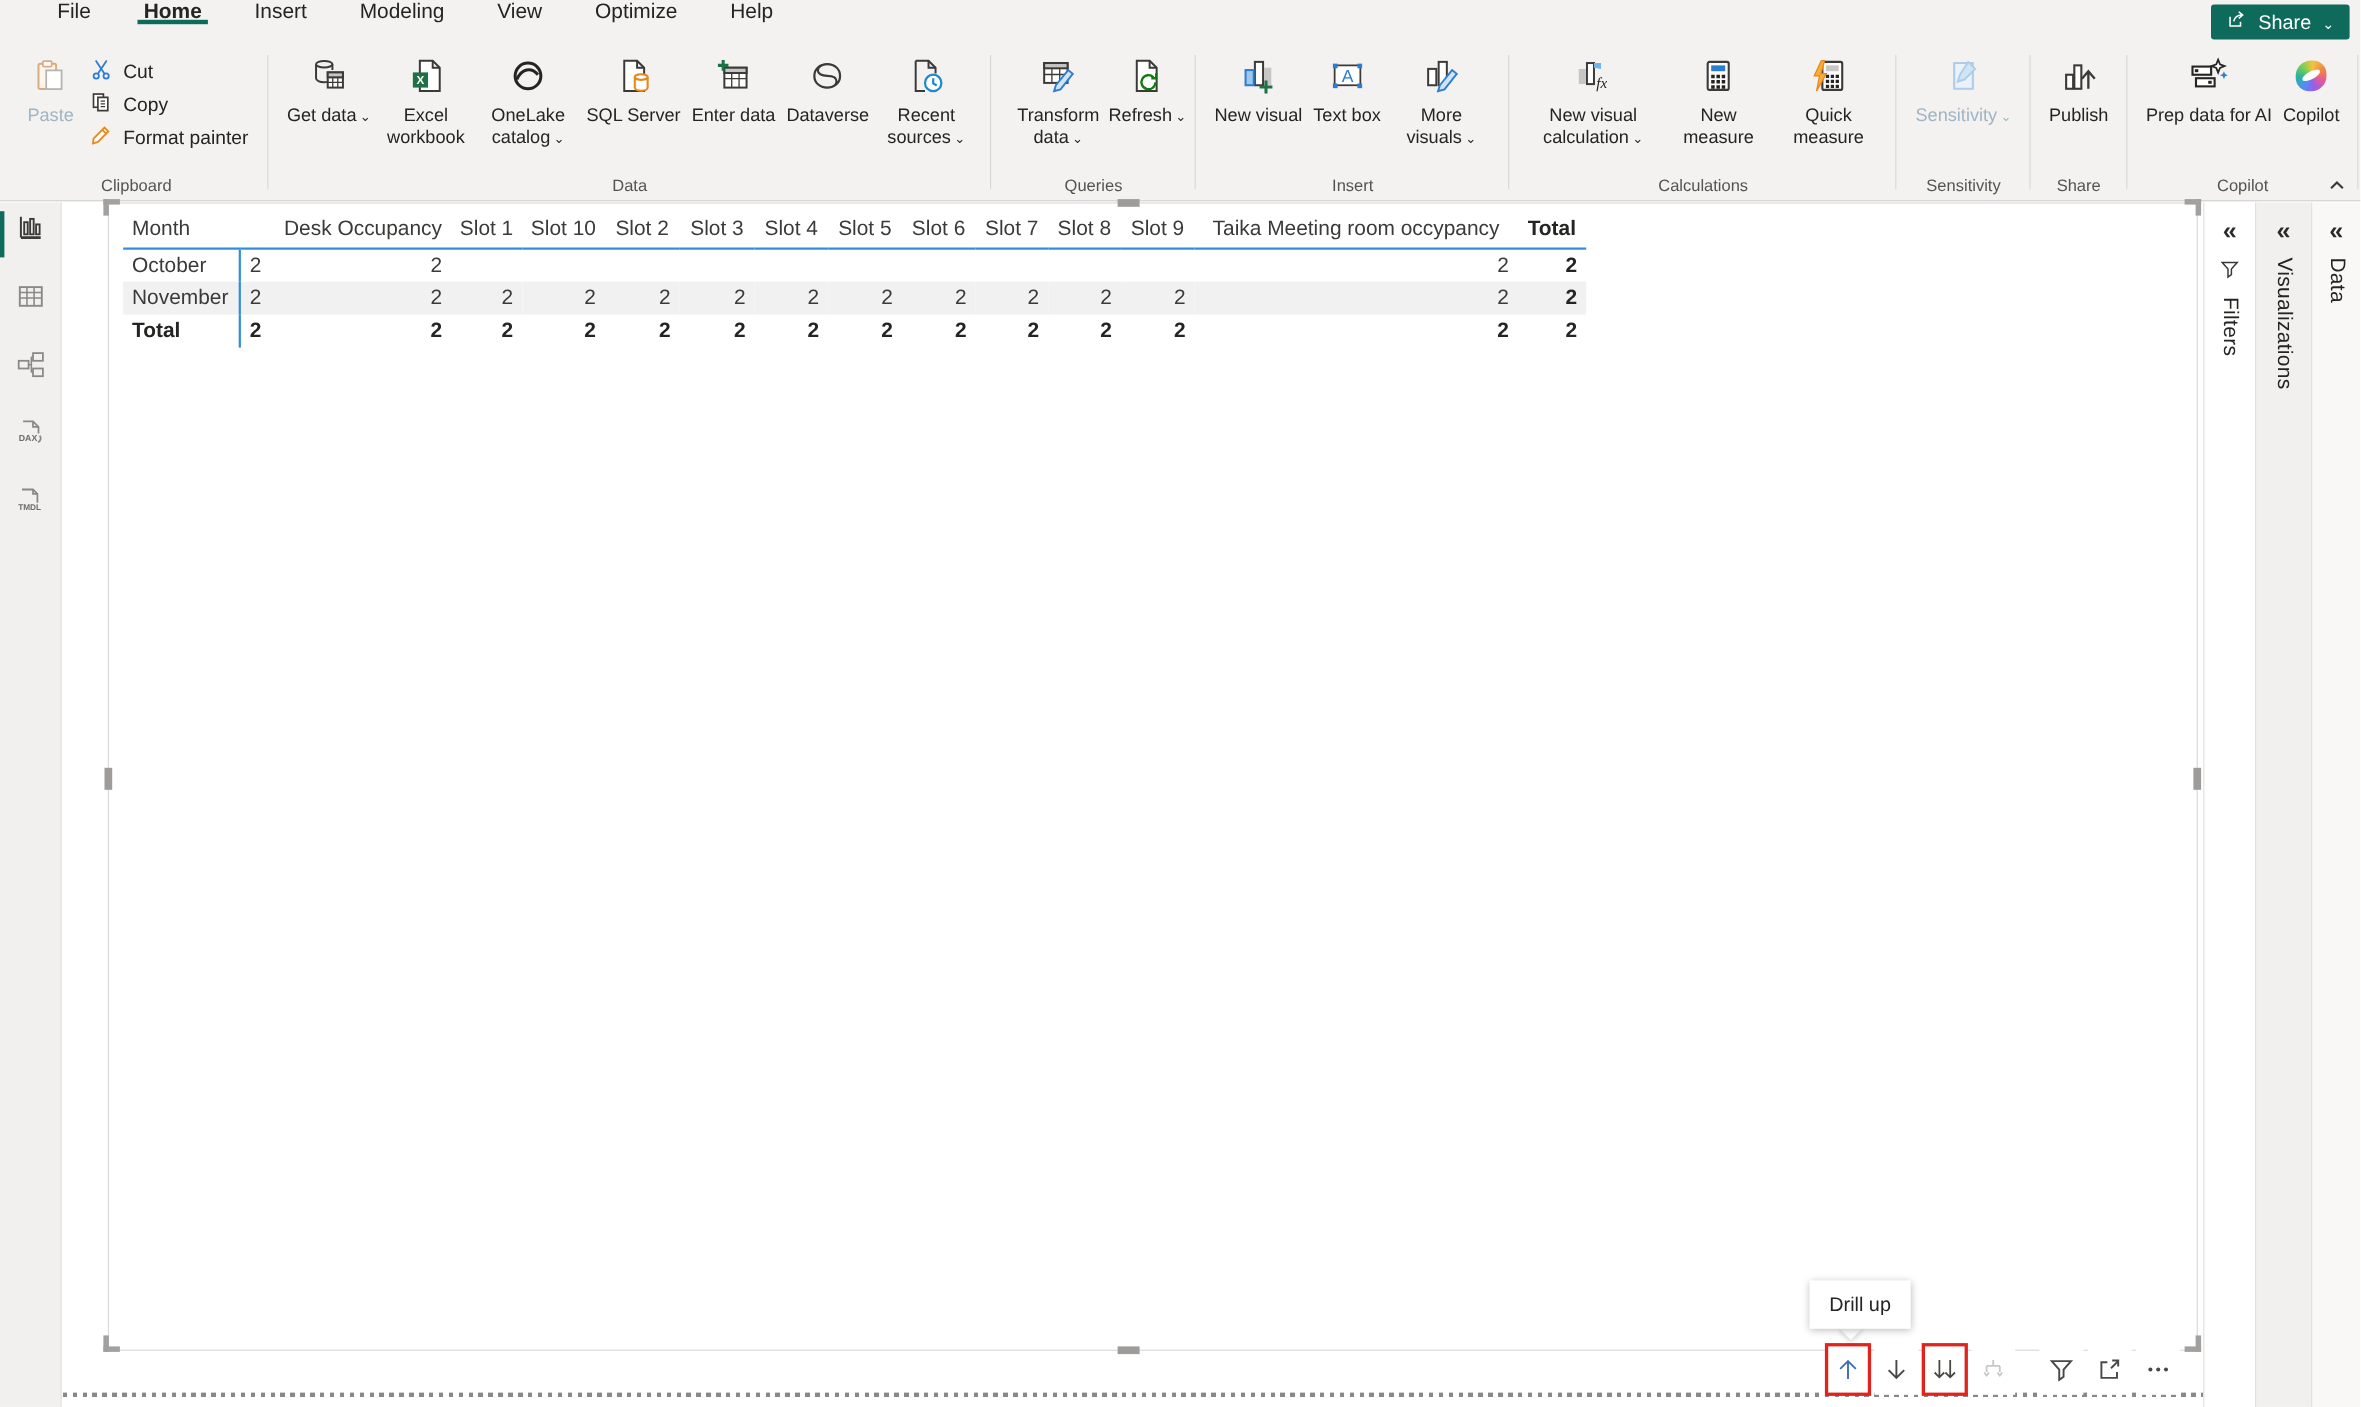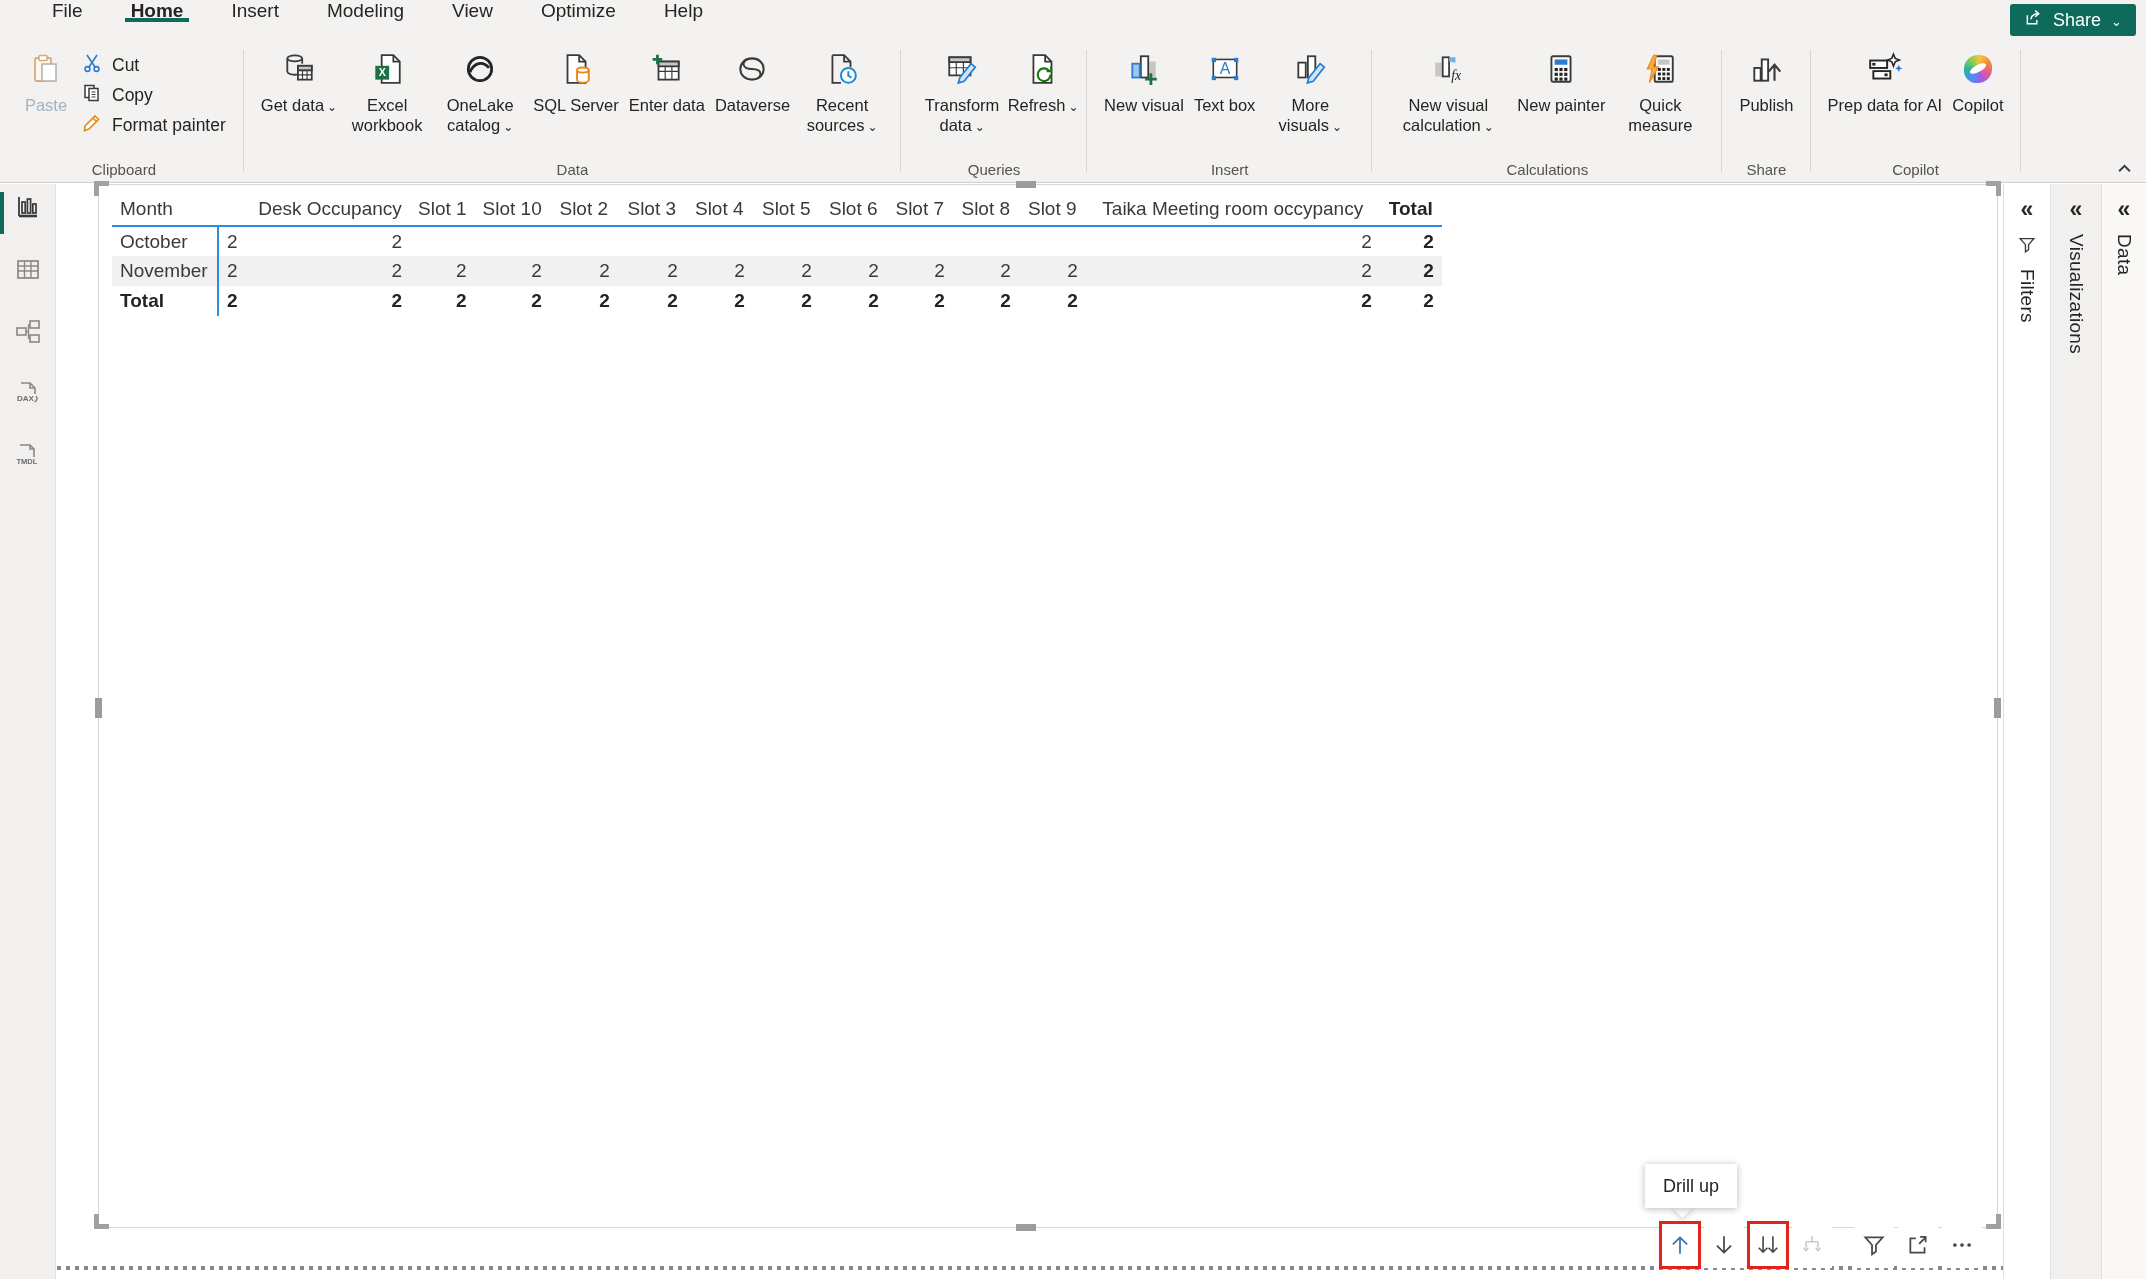--- a/index.html
+++ b/index.html
@@ -323,21 +323,21 @@
                     <rect x="19" y="15" width="3" height="3"></rect>
                     <rect x="10" y="19.5" width="3" height="3"></rect>
                     <rect x="14.5" y="19.5" width="3" height="3"></rect>
                     <rect x="19" y="19.5" width="3" height="3"></rect>
                     <rect x="10" y="24" width="3" height="3"></rect>
                     <rect x="14.5" y="24" width="3" height="3"></rect>
                     <rect x="19" y="24" width="3" height="3"></rect>
                   </g>
                 </svg>
               </div>
-              <div class="rlbl-l"><span>New painter</span></div>
+              <div class="rlbl-l"><span>New measure</span></div>
             </div>
             <div class="rbtn-large">
               <div class="ric-l">
                 <svg width="34" height="34" viewBox="0 0 32 32">
                   <rect x="11" y="4" width="17" height="24" rx="1.5" fill="#fff" stroke="#3b3a39" stroke-width="1.8"></rect>
                   <rect x="14" y="7" width="11" height="5" fill="#c8c6c4"></rect>
                   <g fill="#252423">
                     <rect x="14" y="15" width="2.8" height="2.8"></rect>
                     <rect x="18.2" y="15" width="2.8" height="2.8"></rect>
                     <rect x="22.4" y="15" width="2.8" height="2.8"></rect>
@@ -348,20 +348,34 @@
                     <rect x="18.2" y="23.6" width="2.8" height="2.8"></rect>
                     <rect x="22.4" y="23.6" width="2.8" height="2.8"></rect>
                   </g>
                   <path d="M10 3 4 16h4.5L6 29l8.5-15H9.8L13 3z" fill="#f8ac3a" stroke="#e8871a" stroke-width="1"></path>
                 </svg>
               </div>
               <div class="rlbl-l"><span>Quick measure</span></div>
             </div>
           </div>
           <div class="rgroup-label">Calculations</div>
+        </div>
+        <div class="rgroup">
+          <div class="rbtns">
+            <div class="rbtn-large disabled">
+              <div class="ric-l">
+                <svg width="34" height="34" viewBox="0 0 32 32">
+                  <path d="M8 5h16v22H8z" fill="#eaf3fb" stroke="#aecde8" stroke-width="1.8"></path>
+                  <path d="M20 4l6 6-9 9-6 2 2-6z" fill="#cfe4f7" stroke="#aecde8" stroke-width="1.6"></path>
+                </svg>
+              </div>
+              <div class="rlbl-l"><span>Sensitivity</span><span class="dd">⌄</span></div>
+            </div>
+          </div>
+          <div class="rgroup-label">Sensitivity</div>
         </div>
         <div class="rgroup">
           <div class="rbtns">
             <div class="rbtn-large">
               <div class="ric-l">
                 <svg width="34" height="34" viewBox="0 0 32 32">
                   <rect x="5" y="15" width="6" height="12" fill="#fff" stroke="#3b3a39" stroke-width="1.8"></rect>
                   <rect x="12" y="7" width="6" height="20" fill="#fff" stroke="#3b3a39" stroke-width="1.8"></rect>
                   <path d="M24 27V13M18.5 18.5 24 12l5.5 6.5" fill="none" stroke="#3b3a39" stroke-width="2"></path>
                 </svg>

